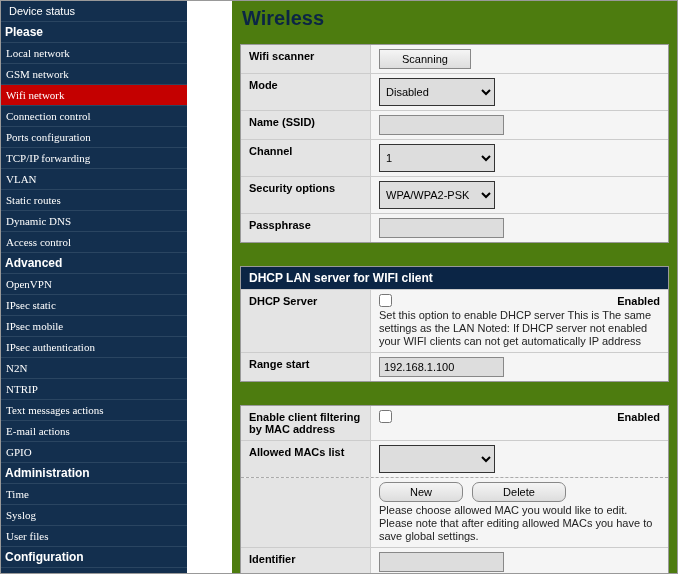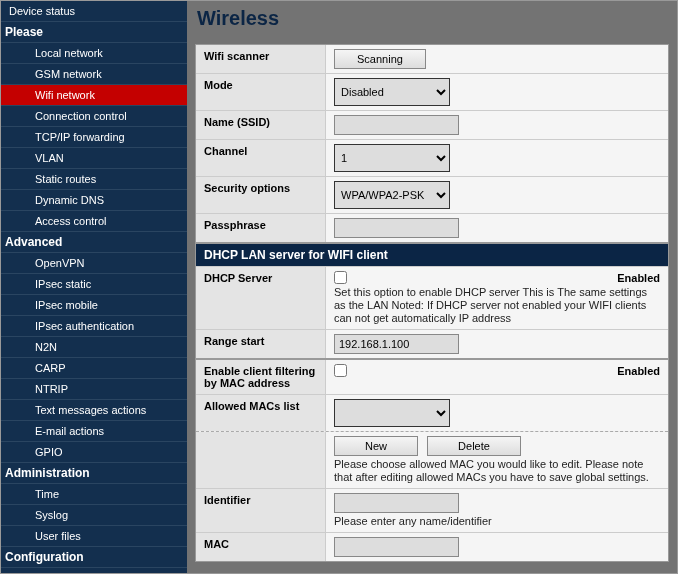--- a/index.html
+++ b/index.html
@@ -1,62 +1,62 @@
 <!DOCTYPE html>
 <html><head>
 <meta charset="utf-8">
 <style>
   * { box-sizing: border-box; margin: 0; padding: 0; }
   body { font-family: Verdana, Arial, sans-serif; font-size: 11px; color: #000; background: #fff; }
-  .app { display: flex; width: 678px; height: 574px; border: 1px solid #999; }
+  .app { display: flex; width: 678px; height: 574px; border: 1px solid #999; gap: 45px; }
   .sidebar { width: 186px; background: #132f4e; color: #fff; overflow-y: auto; flex-shrink: 0; }
   .side-item { padding: 3px 6px 3px 8px; border-bottom: 1px solid #2a4561; cursor: pointer; color: #fff; font-size: 11px; line-height: 14px; }
   .side-cat { font-weight: bold; padding: 3px 6px 3px 4px; border-bottom: 1px solid #2a4561; color: #fff; font-size: 12px; }
-  .side-sub { padding-left: 34px; }
+  .side-sub { padding-left: 5px; font-family: Liberation Serif, serif; }
   .side-item.active { background: #c40000; color: #fff; }
-  .main { flex: 1; background: #737373; overflow-y: auto; padding: 4px 8px 8px 8px; }
+  .main { flex: 1; background: #4d7c0f; overflow-y: auto; padding: 4px 8px 8px 8px; }
   h1.page-title { font-size: 20px; font-weight: bold; color: #0b2545; margin: 2px 0 14px 2px; font-family: Arial, sans-serif; }
-  .section { border: 1px solid #999; margin-bottom: 0; background: #fff; }
+  .section { border: 1px solid #999; margin-bottom: 23px; background: #fff; }
   .section-hd { background: #0b2545; color: #fff; font-weight: bold; padding: 4px 8px; font-size: 12px; }
   .row { display: flex; border-top: 1px solid #ccc; background: #eee; }
   .section .row:first-child { border-top: none; }
   .row-label { width: 130px; background: #e4e4e4; padding: 5px 8px; font-weight: bold; font-size: 11px; border-right: 1px solid #ccc; }
   .row-field { flex: 1; padding: 4px 8px; background: #f5f5f5; font-size: 11px; }
   .row.dashed { border-top: 1px dashed #aaa; }
   input[type=text], input[type=password] { background: #ddd; border: 1px solid #888; height: 20px; width: 125px; padding: 1px 4px; font-size: 11px; }
   select { background: #ddd; border: 1px solid #333; height: 28px; width: 116px; font-size: 11px; padding: 0 2px; }
   button.std { background: linear-gradient(#f5f5f5,#ddd); border: 1px solid #888; height: 20px; padding: 0 22px; font-size: 11px; cursor: pointer; }
-  .btn-pair button.std { padding: 0 30px; margin-right: 6px; }
+  .btn-pair button.std { padding: 0 30px; margin-right: 6px; border-radius: 7px; }
   .chk-row { display: flex; align-items: center; gap: 6px; justify-content: space-between; }
   .chk-row label { font-weight: bold; }
   .helper { color: #222; font-size: 11px; margin-top: 2px; line-height: 13px; }
 </style>
 </head>
 <body>
 
 <div class="app">
   <div class="sidebar" id="sidebar">
       <div class="side-item">Device status</div>
       <div class="side-cat">Please</div>
       <div class="side-item side-sub">Local network</div>
       <div class="side-item side-sub">GSM network</div>
       <div class="side-item side-sub active">Wifi network</div>
       <div class="side-item side-sub">Connection control</div>
+      <div class="side-item side-sub">Ports configuration</div>
       <div class="side-item side-sub">TCP/IP forwarding</div>
       <div class="side-item side-sub">VLAN</div>
       <div class="side-item side-sub">Static routes</div>
       <div class="side-item side-sub">Dynamic DNS</div>
       <div class="side-item side-sub">Access control</div>
       <div class="side-cat">Advanced</div>
       <div class="side-item side-sub">OpenVPN</div>
       <div class="side-item side-sub">IPsec static</div>
       <div class="side-item side-sub">IPsec mobile</div>
       <div class="side-item side-sub">IPsec authentication</div>
       <div class="side-item side-sub">N2N</div>
-      <div class="side-item side-sub">CARP</div>
       <div class="side-item side-sub">NTRIP</div>
       <div class="side-item side-sub">Text messages actions</div>
       <div class="side-item side-sub">E-mail actions</div>
       <div class="side-item side-sub">GPIO</div>
       <div class="side-cat">Administration</div>
       <div class="side-item side-sub">Time</div>
       <div class="side-item side-sub">Syslog</div>
       <div class="side-item side-sub">User files</div>
       <div class="side-cat">Configuration</div>
     </div>

